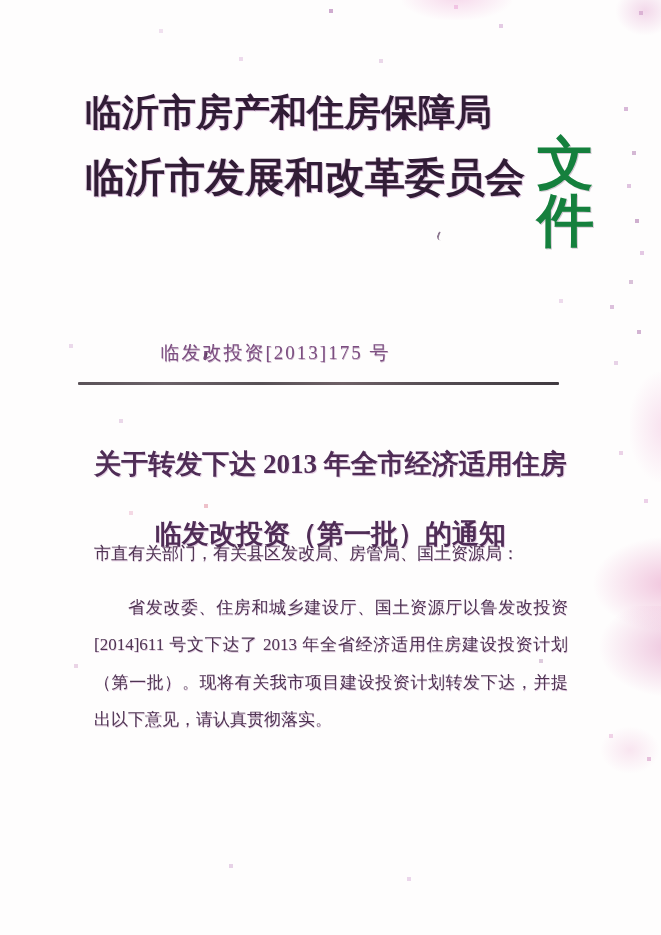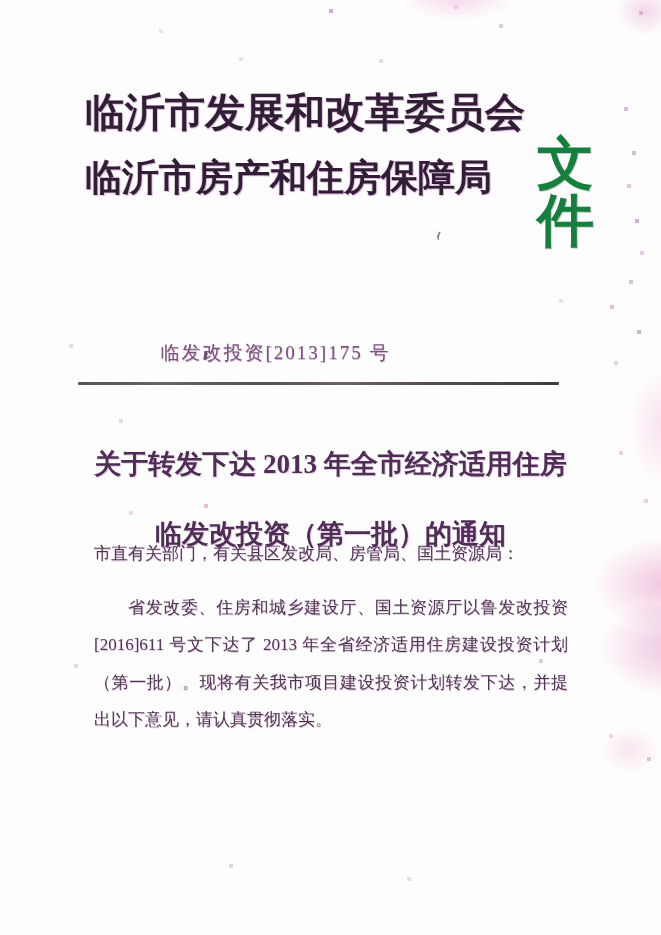--- a/index.html
+++ b/index.html
@@ -154,34 +154,34 @@
 
   <div class="speckles"></div>
   <div class="smudge sm1"></div>
   <div class="smudge sm2"></div>
   <div class="smudge sm3"></div>
   <div class="smudge sm4"></div>
   <div class="smudge sm5"></div>
   <div class="smudge sm6"></div>
 
   <div class="letterhead">
+    <div class="org-line org-l2">临沂市房产和住房保障局</div>
     <div class="org-line org-l1">临沂市发展和改革委员会</div>
-    <div class="org-line org-l2">临沂市房产和住房保障局</div>
     <div class="doc-type">文件</div>
     <div class="artifact-chevron"></div>
   </div>
 
   <div class="artifact-tick"></div>
   <div class="doc-number">临发改投资[2013]175 号</div>
 
   <div class="rule"></div>
 
   <h1 class="title">
     <span>关于转发下达 2013 年全市经济适用住房</span>
     <span>临发改投资（第一批）的通知</span>
   </h1>
 
   <div class="body-text">
     <p>市直有关部门，有关县区发改局、房管局、国土资源局：</p>
-    <p class="indent">省发改委、住房和城乡建设厅、国土资源厅以鲁发改投资[2016]611 号文下达了 2013 年全省经济适用住房建设投资计划（第一批）。现将有关我市项目建设投资计划转发下达，并提出以下意见，请认真贯彻落实。</p>
+    <p class="indent">省发改委、住房和城乡建设厅、国土资源厅以鲁发改投资[2014]611 号文下达了 2013 年全省经济适用住房建设投资计划（第一批）。现将有关我市项目建设投资计划转发下达，并提出以下意见，请认真贯彻落实。</p>
   </div>
 
 </div>
 
 </body></html>

